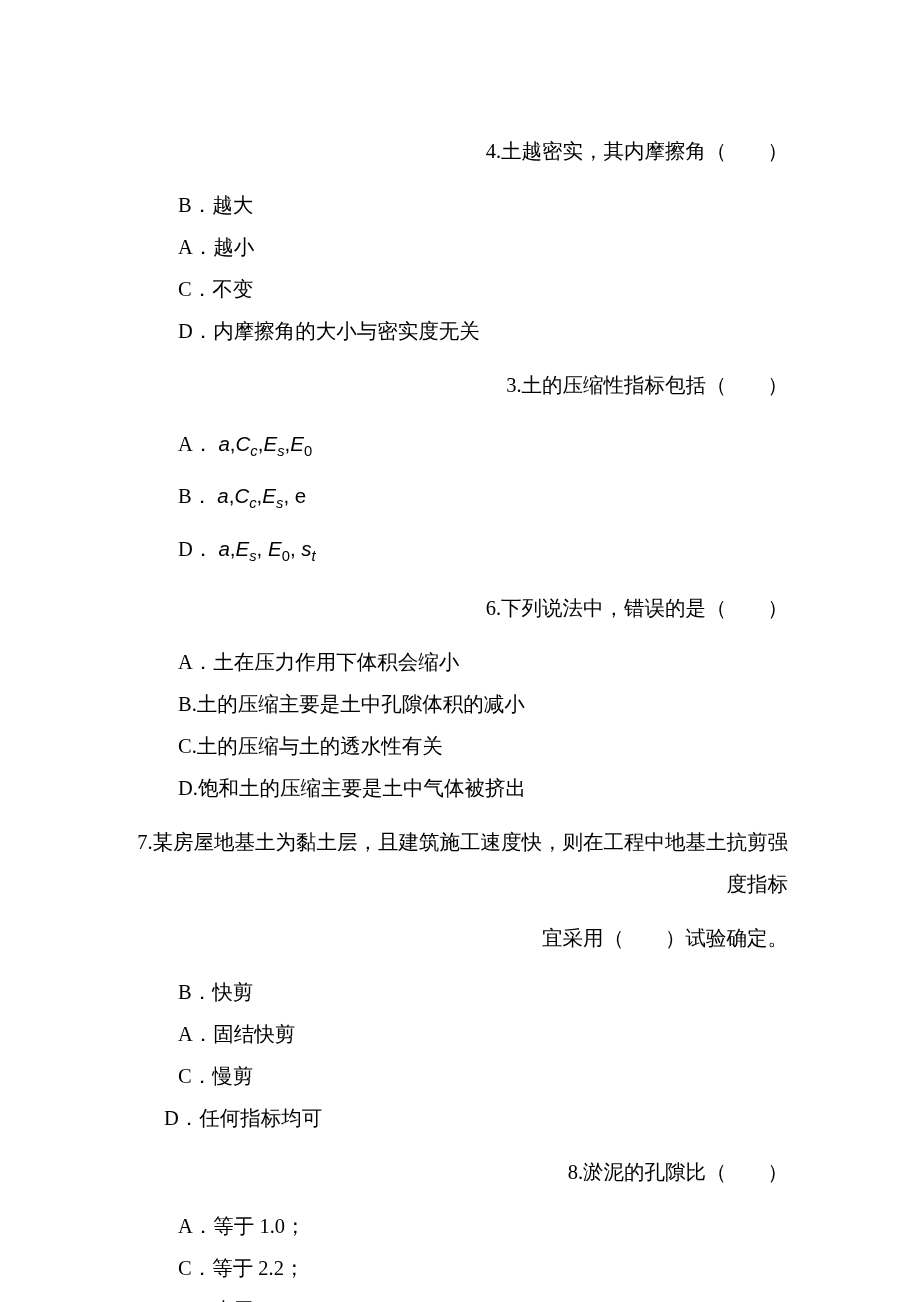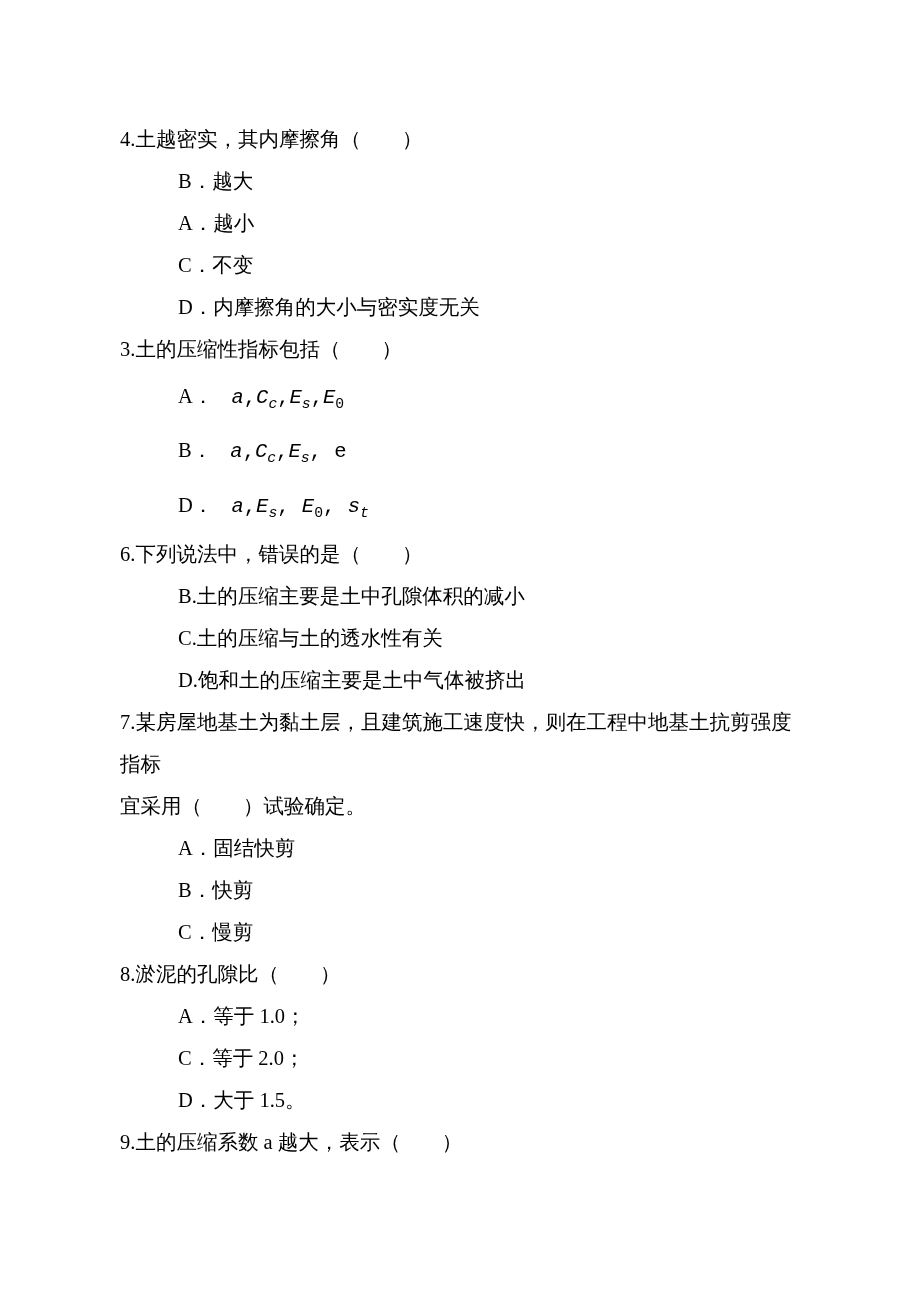--- a/index.html
+++ b/index.html
@@ -11,34 +11,34 @@
   }
   .page {
     width: 920px;
     min-height: 1302px;
     box-sizing: border-box;
     padding: 118px 120px 0 120px;
     font-size: 20.5px;
     line-height: 2.05;
   }
   .q-stem {
-    margin: 0;
+    margin: 12px;
+    text-align: right;
   }
   .opt {
     padding-left: 58px;
     margin: 0;
   }
   .opt-tight {
     padding-left: 44px;
     margin: 0;
   }
   .formula {
-    font-family: Liberation Mono, monospace;
+    font-family: Liberation Sans, sans-serif;
     font-style: italic;
-    margin-left: 13px;
   }
   .formula sub {
     font-size: 0.72em;
     vertical-align: sub;
     line-height: 0;
     font-style: italic;
   }
   .roman {
     font-style: normal;
   }
@@ -68,30 +68,32 @@
       <span>B．</span>
       <span class="formula">a<span class="roman">,</span>C<sub>c</sub><span class="roman">,</span>E<sub>s</sub><span class="roman">, e</span></span>
     </p>
     <p class="opt">
       <span>D．</span>
       <span class="formula">a<span class="roman">,</span>E<sub>s</sub><span class="roman">,</span> E<sub><span class="roman">0</span></sub><span class="roman">, </span>s<sub>t</sub></span>
     </p>
   </div>
 
   <p class="q-stem">6.下列说法中，错误的是（　　）</p>
+  <p class="opt">A．土在压力作用下体积会缩小</p>
   <p class="opt">B.土的压缩主要是土中孔隙体积的减小</p>
   <p class="opt">C.土的压缩与土的透水性有关</p>
   <p class="opt">D.饱和土的压缩主要是土中气体被挤出</p>
 
   <p class="q-stem">7.某房屋地基土为黏土层，且建筑施工速度快，则在工程中地基土抗剪强度指标</p>
   <p class="q-stem">宜采用（　　）试验确定。</p>
+  <p class="opt">B．快剪</p>
   <p class="opt">A．固结快剪</p>
-  <p class="opt">B．快剪</p>
   <p class="opt">C．慢剪</p>
+  <p class="opt-tight">D．任何指标均可</p>
 
   <p class="q-stem">8.淤泥的孔隙比（　　）</p>
   <p class="opt">A．等于 1.0；</p>
-  <p class="opt">C．等于 2.0；</p>
+  <p class="opt">C．等于 2.2；</p>
   <p class="opt">D．大于 1.5。</p>
 
   <p class="q-stem">9.土的压缩系数 a 越大，表示（　　）</p>
 
 </div>
 
 </body></html>

